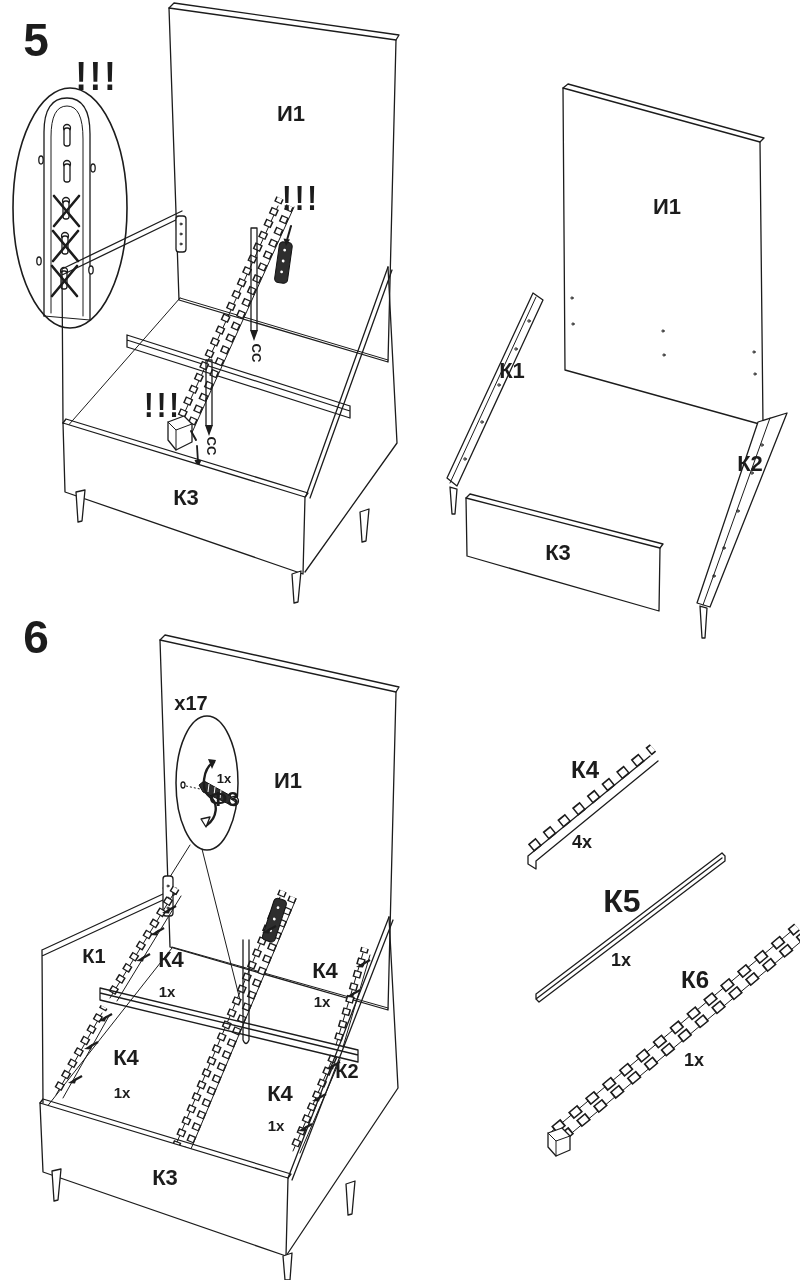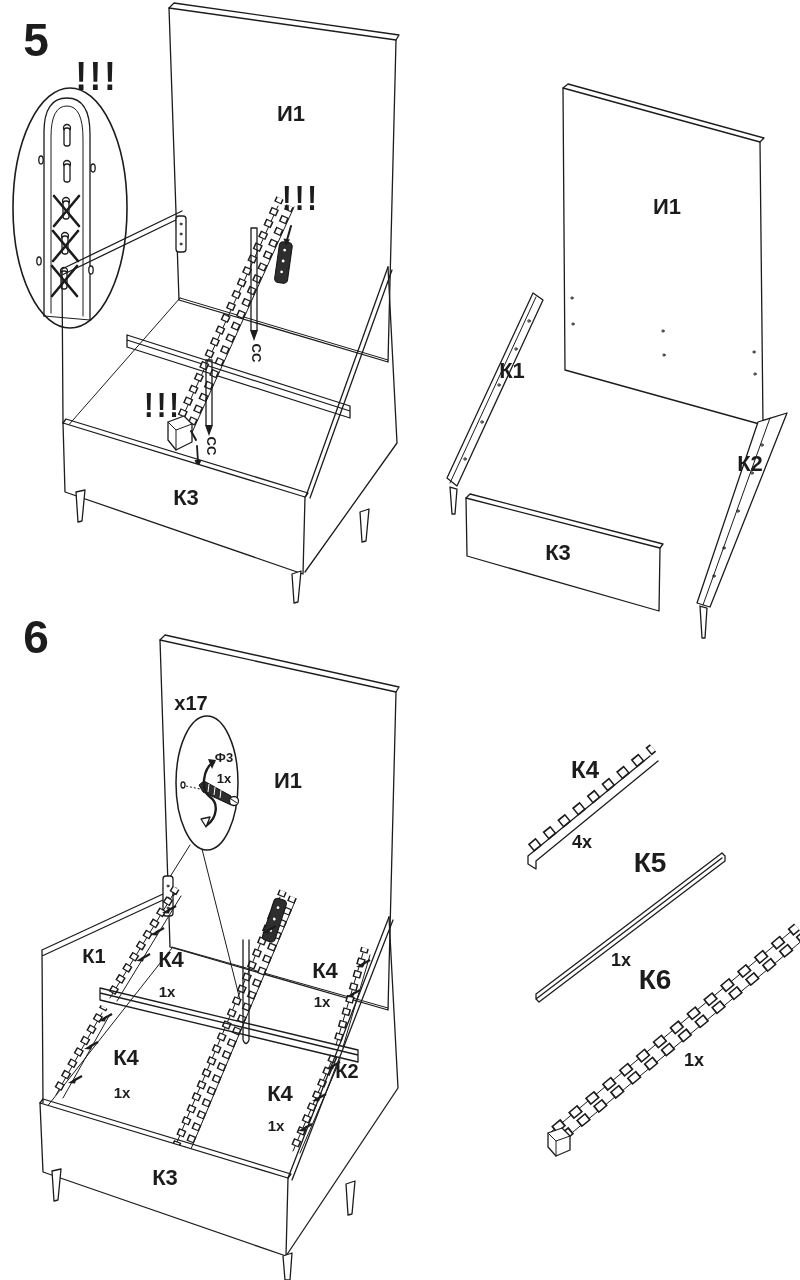--- a/index.html
+++ b/index.html
@@ -272,37 +272,37 @@
 <div class="lbl rot" style="left:211px;top:446px;font-size:13px;">CC</div>
 <div class="lbl" style="left:186px;top:498px;font-size:22px;">К3</div>
 
 <div class="lbl" style="left:667px;top:207px;font-size:22px;">И1</div>
 <div class="lbl" style="left:512px;top:371px;font-size:22px;">К1</div>
 <div class="lbl" style="left:750px;top:464px;font-size:22px;">К2</div>
 <div class="lbl" style="left:558px;top:553px;font-size:22px;">К3</div>
 
 <div class="lbl" style="left:36px;top:637px;font-size:46px;">6</div>
 <div class="lbl" style="left:191px;top:703px;font-size:20px;">x17</div>
-<div class="lbl" style="left:224px;top:757px;font-size:13px;">Ф3</div>
+<div class="lbl" style="left:224px;top:798px;font-size:21px;">Ф3</div>
 <div class="lbl" style="left:224px;top:778px;font-size:13px;">1x</div>
 <div class="lbl" style="left:288px;top:781px;font-size:22px;">И1</div>
 <div class="lbl" style="left:94px;top:956px;font-size:20px;">К1</div>
 
 <div class="lbl" style="left:171px;top:960px;font-size:22px;">К4</div>
 <div class="lbl" style="left:167px;top:991px;font-size:15px;">1x</div>
 <div class="lbl" style="left:325px;top:971px;font-size:22px;">К4</div>
 <div class="lbl" style="left:322px;top:1001px;font-size:15px;">1x</div>
 <div class="lbl" style="left:126px;top:1058px;font-size:22px;">К4</div>
 <div class="lbl" style="left:122px;top:1092px;font-size:15px;">1x</div>
 <div class="lbl" style="left:280px;top:1094px;font-size:22px;">К4</div>
 <div class="lbl" style="left:276px;top:1125px;font-size:15px;">1x</div>
 
 <div class="lbl" style="left:347px;top:1071px;font-size:20px;">К2</div>
 <div class="lbl" style="left:165px;top:1178px;font-size:22px;">К3</div>
 
 <div class="lbl" style="left:585px;top:770px;font-size:24px;">К4</div>
 <div class="lbl" style="left:582px;top:842px;font-size:18px;text-align:right;">4x</div>
-<div class="lbl" style="left:622px;top:863px;font-size:28px;margin-left:28px;">К5</div>
+<div class="lbl" style="left:622px;top:901px;font-size:32px;">К5</div>
 <div class="lbl" style="left:621px;top:960px;font-size:18px;">1x</div>
-<div class="lbl" style="left:655px;top:980px;font-size:28px;">К6</div>
+<div class="lbl" style="left:695px;top:980px;font-size:24px;">К6</div>
 <div class="lbl" style="left:694px;top:1060px;font-size:18px;">1x</div>
 
 </div>
 
 </body></html>

